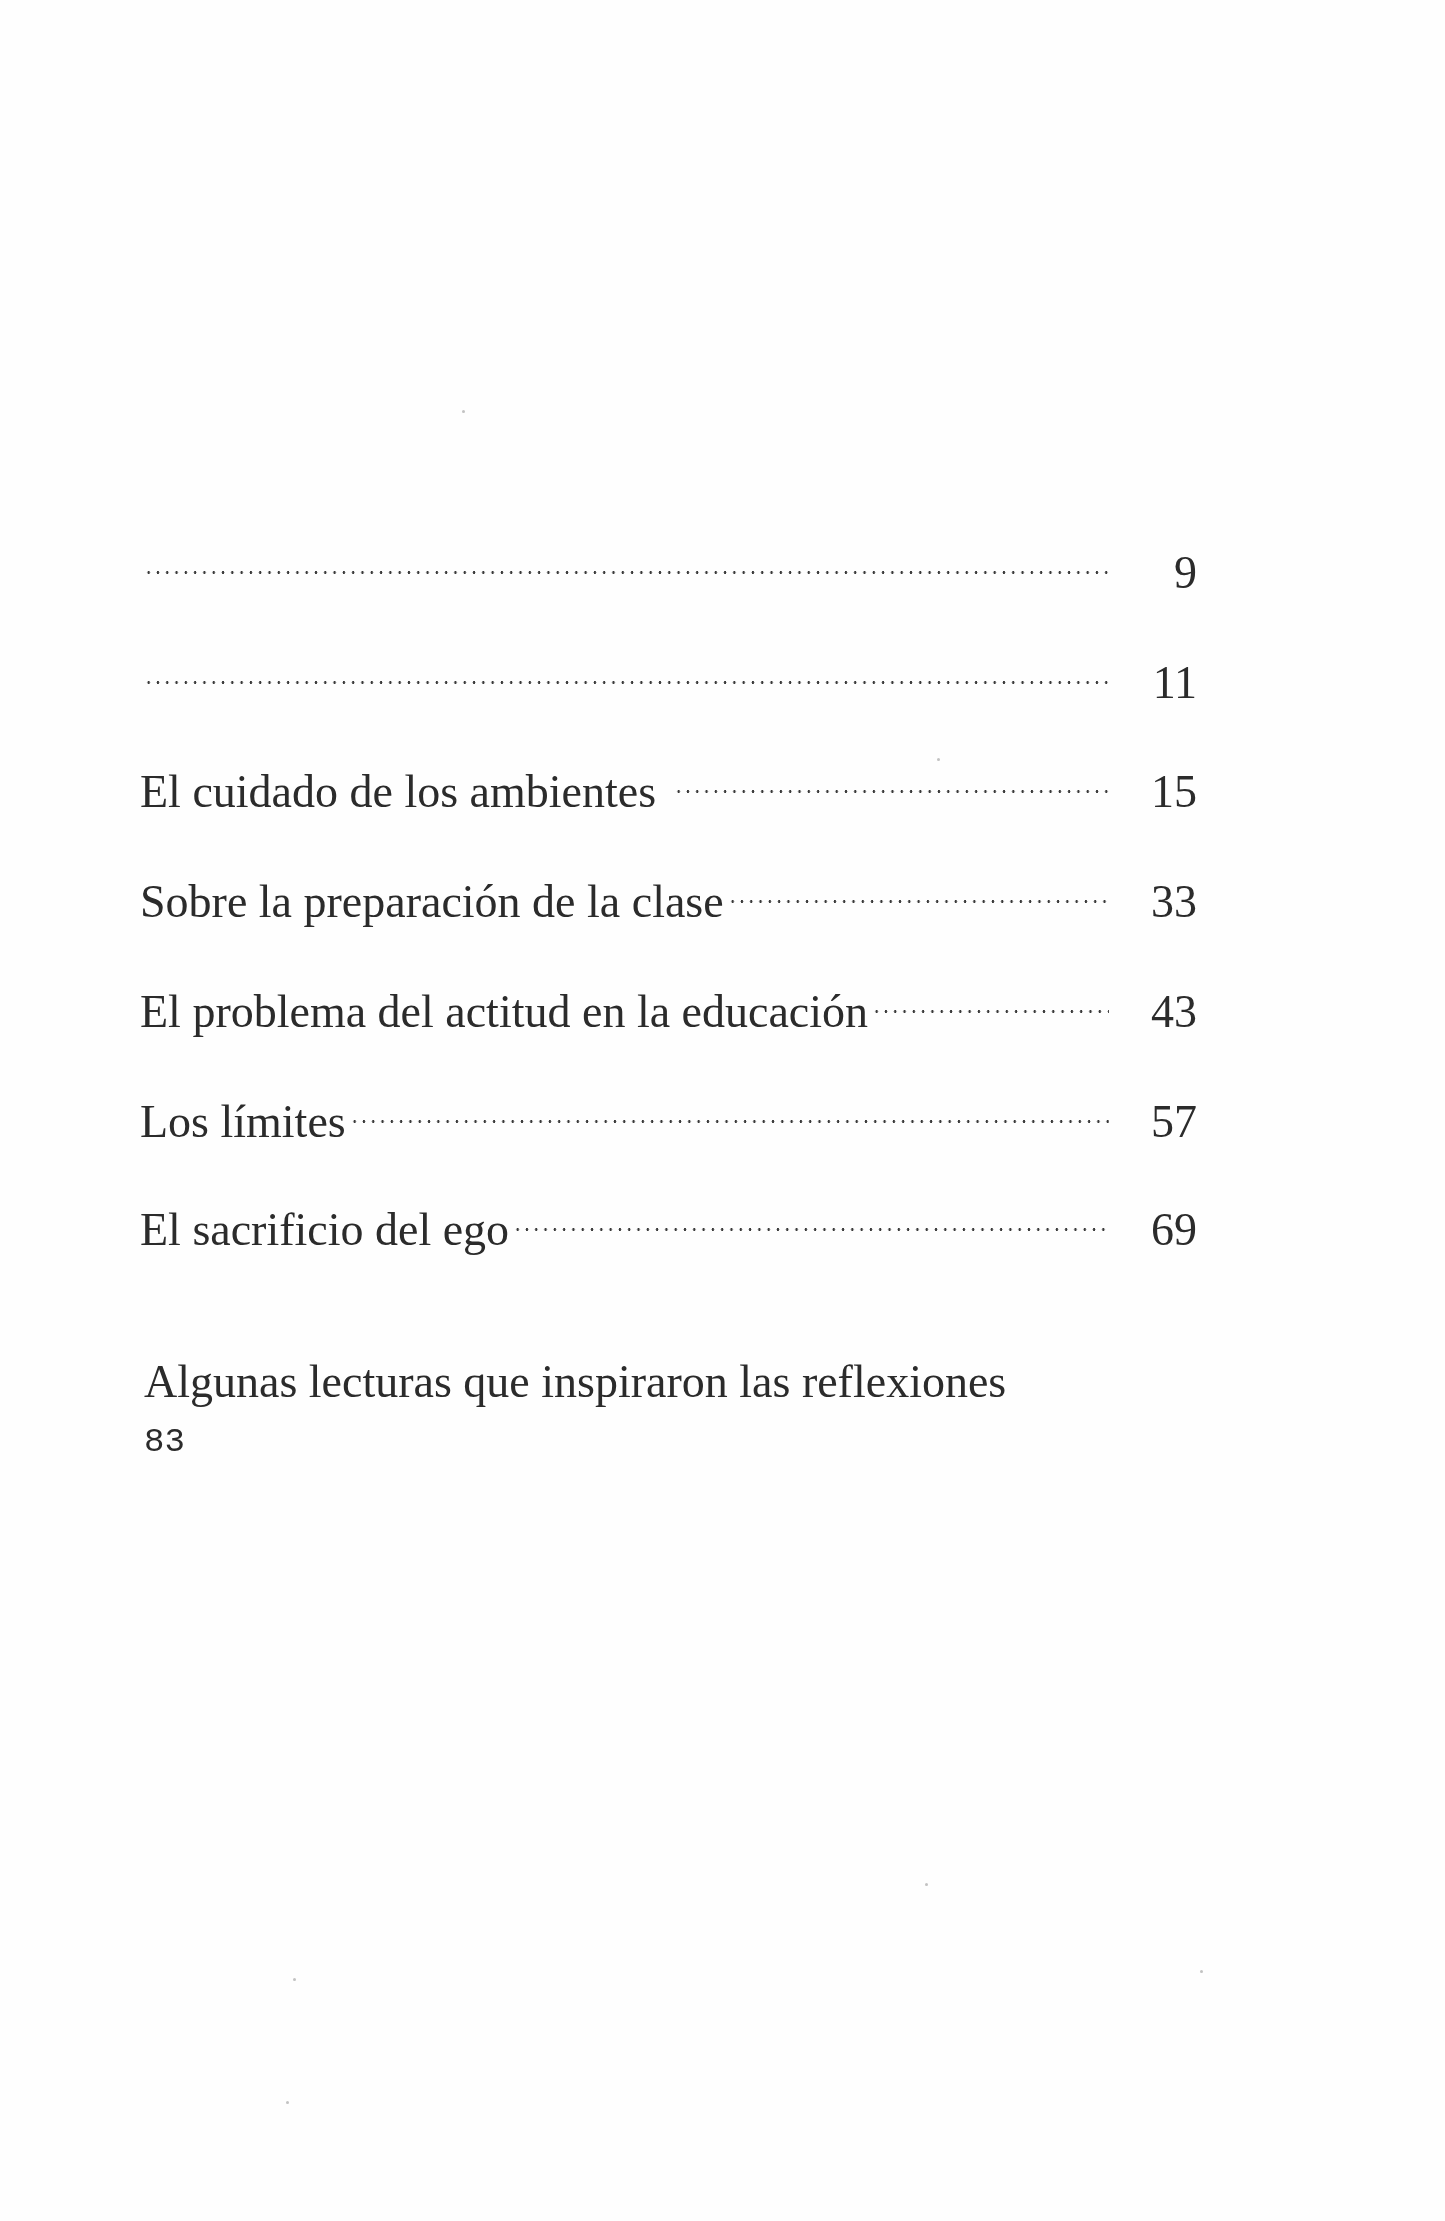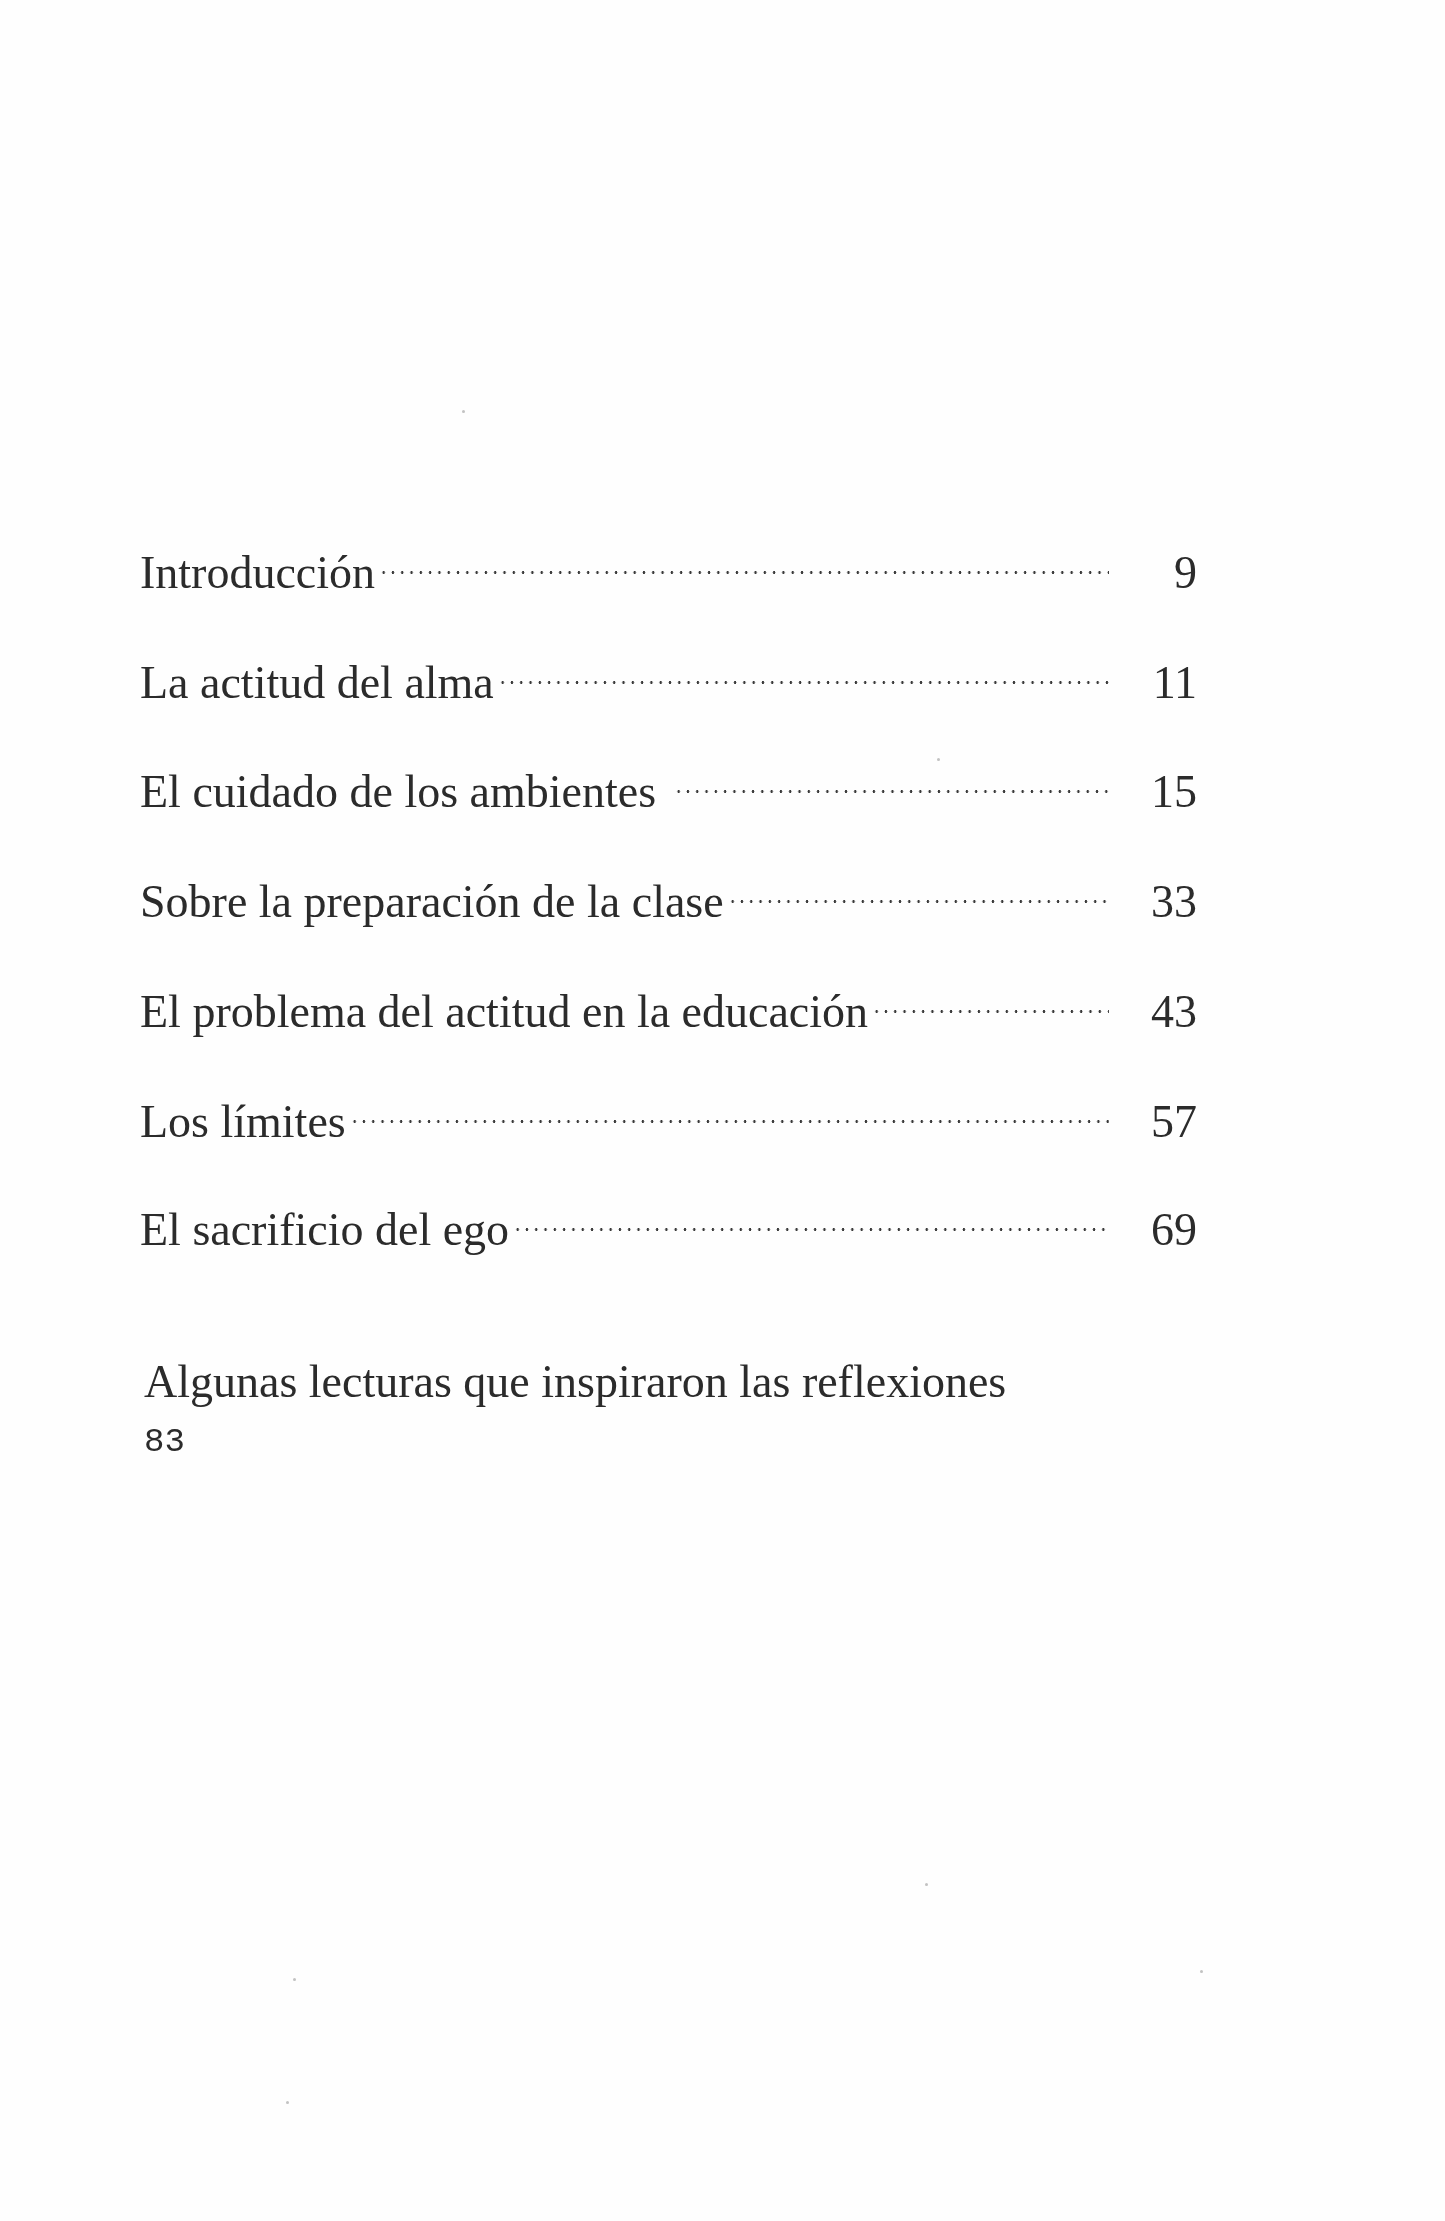--- a/index.html
+++ b/index.html
@@ -109,27 +109,25 @@
 </style>
 </head>
 <body>
 
 <div class="page">
 
 
   <div class="toc">
 
     <div class="entry" style="top:528px;">
-      <span class="label">Introducción</span>
       <span class="leader"></span>
       <span class="pagenum">9</span>
     </div>
 
     <div class="entry" style="top:638px;">
-      <span class="label">La actitud del alma</span>
       <span class="leader"></span>
       <span class="pagenum">11</span>
     </div>
 
     <div class="entry" style="top:747px;">
       <span class="label">El cuidado de los ambientes</span>
       <span class="leader gap"></span>
       <span class="pagenum">15</span>
     </div>
 

